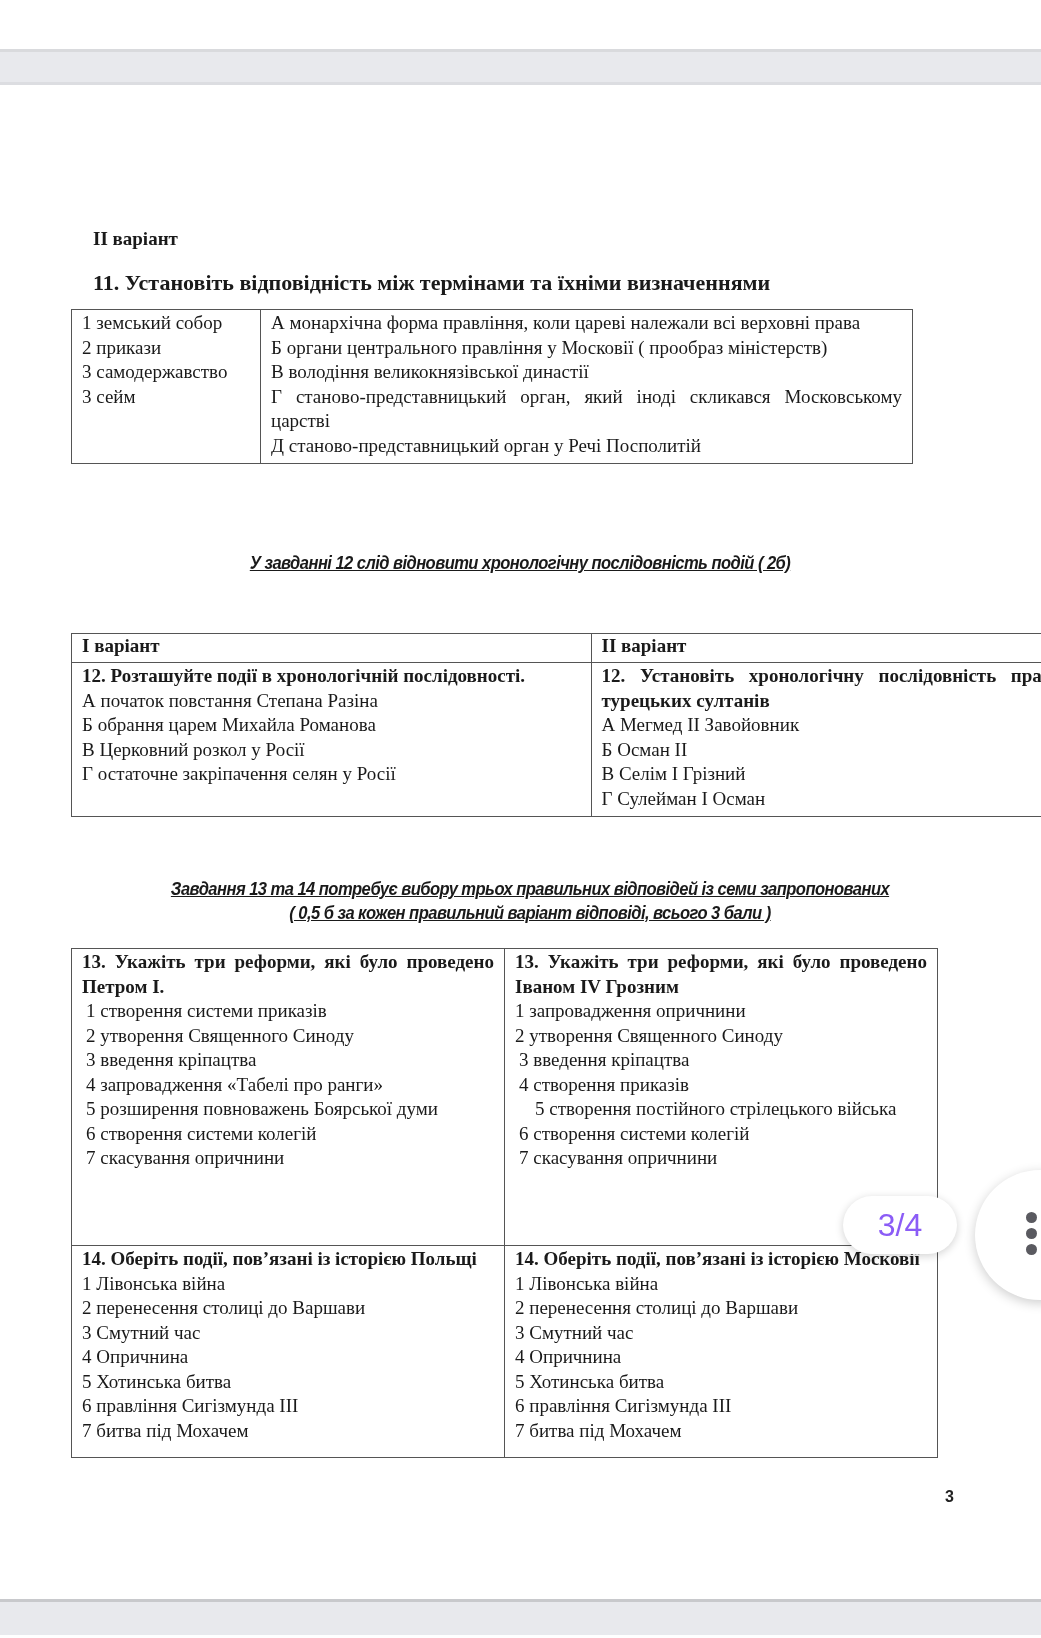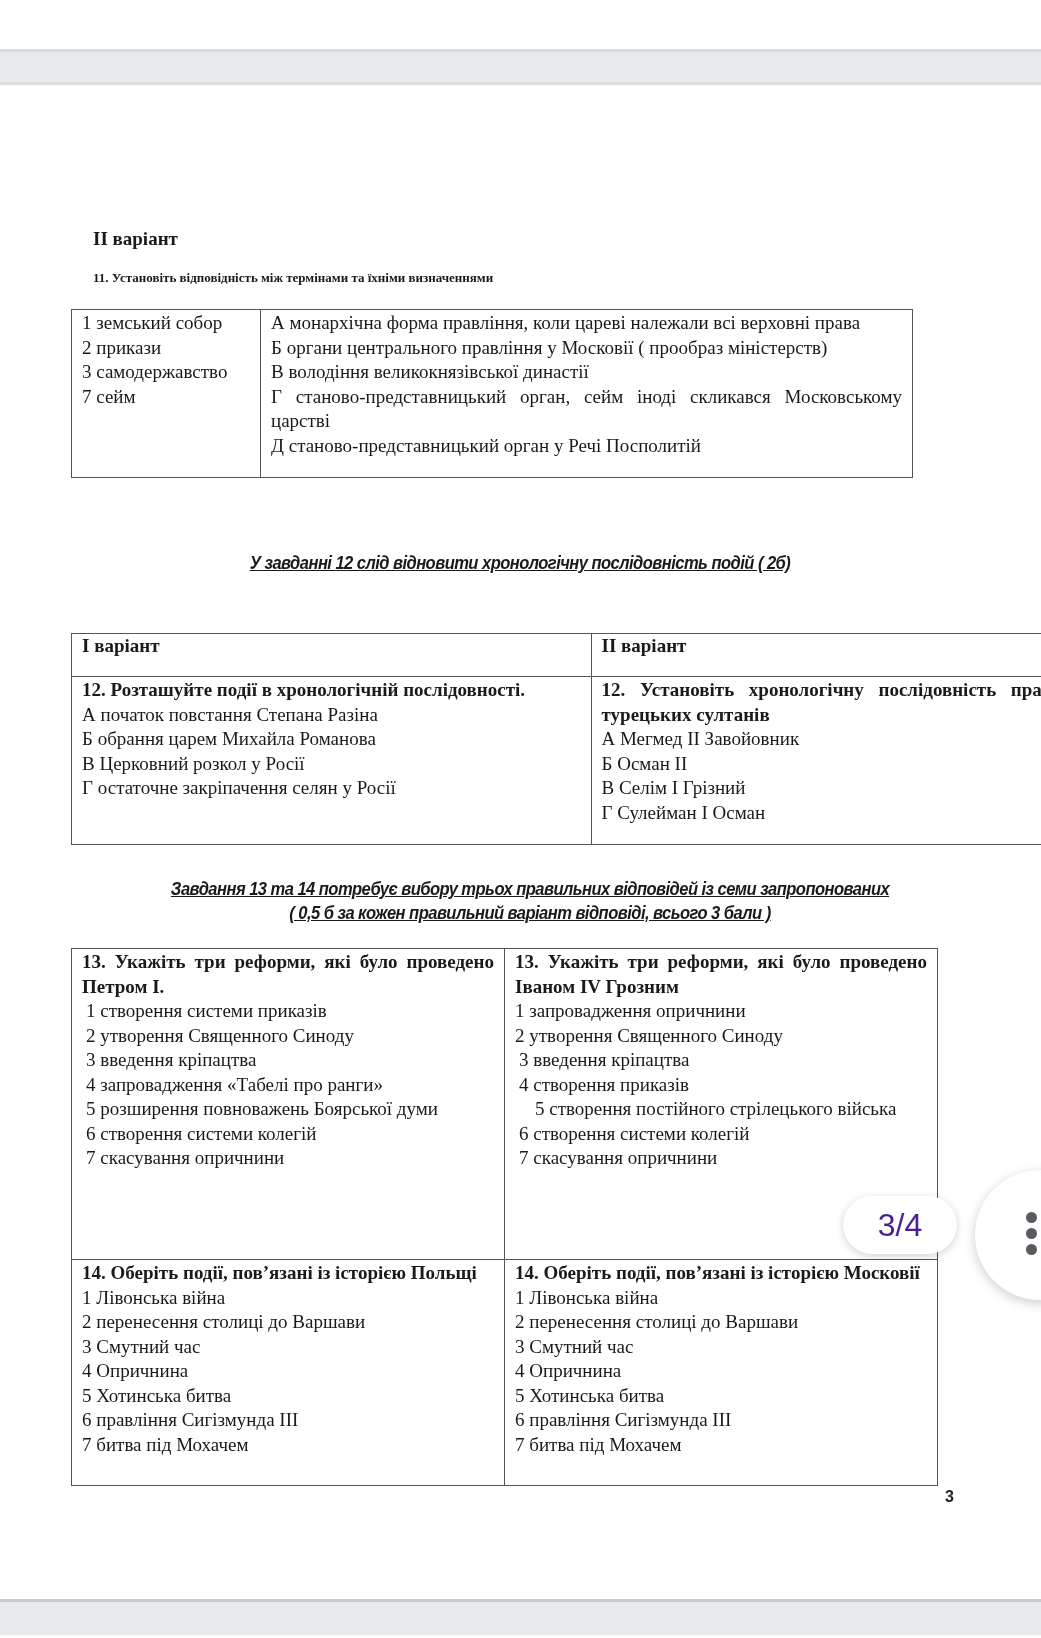--- a/index.html
+++ b/index.html
@@ -21,24 +21,24 @@
     background: #e8e9ed;
     border-top: 3px solid #c8c9cc;
     box-sizing: border-box;
   }
   .page { position: absolute; left: 0; top: 88px; width: 1041px; height: 1508px; background: #fff; }
 
   .abs { position: absolute; margin-left: 10px; }
   .bold { font-weight: bold; }
 
   .variant-heading { left: 83px; top: 228px; font-size: 19px; font-weight: bold; }
-  .q11-title { left: 83px; top: 270px; font-size: 13px; font-weight: bold; }
+  .q11-title { left: 83px; top: 270px; font-size: 22px; font-weight: bold; }
 
   table.doc { position: absolute; border-collapse: collapse; font-size: 19px; line-height: 24.5px; }
-  table.doc td { border: 1.5px solid #555; vertical-align: top; padding: 1px 10px 19px 10px; }
+  table.doc td { border: 1.5px solid #555; vertical-align: top; padding: 1px 10px 5px 10px; }
 
   .t11 { left: 71px; top: 309px; width: 842px; }
   .t11 td.terms { width: 168px; }
   .t11 td.defs { text-align: justify; }
 
   .note {
     position: absolute; font-family: "Liberation Sans", sans-serif;
     font-style: italic; font-weight: bold; text-decoration: underline;
     font-size: 18px; letter-spacing: -0.6px; transform: scaleX(0.92); transform-origin: center;
     text-align: center; color: #1a1a1a;
@@ -56,21 +56,21 @@
   .t13 tr.r13 td { height: 290px; }
   .t13 tr.r14 td { height: 205px; }
   .indent1 { padding-left: 4px; }
 
   .page-number { left: 935px; top: 1488px; font-family: "Liberation Sans", sans-serif; font-size: 16px; font-weight: bold; color: #222; }
 
   .page-indicator {
     position: absolute; left: 843px; top: 1196px; width: 114px; height: 58px;
     border-radius: 29px; background: #ffffff;
     box-shadow: 0 2px 8px rgba(0,0,0,0.18);
-    font-family: "Liberation Sans", sans-serif; font-size: 32px; color: #4c1d95;
+    font-family: "Liberation Sans", sans-serif; font-size: 32px; color: #8b5cf6;
     display: flex; align-items: center; justify-content: center; text-align: right;
   }
   .menu-fab {
     position: absolute; left: 975px; top: 1170px; width: 130px; height: 130px;
     border-radius: 65px; background: #ffffff;
     box-shadow: 0 3px 12px rgba(0,0,0,0.2);
   }
   .menu-fab .dot { position: absolute; left: 51px; width: 11px; height: 11px; border-radius: 50%; background: #5a5a60; }
 </style>
 </head>
@@ -83,27 +83,27 @@
 <div class="abs variant-heading">II варіант</div>
 <div class="abs q11-title">11. Установіть відповідність між термінами та їхніми визначеннями</div>
 
 <table class="doc t11">
   <tbody>
       <tr>
     <td class="terms">
       <div>1 земський собор</div>
       <div>2 прикази</div>
       <div>3 самодержавство</div>
-      <div>7 сейм</div>
+      <div>3 сейм</div>
     </td>
     <td class="defs">
       <div class="justify-last-left">А монархічна форма правління, коли цареві належали всі верховні права</div>
       <div class="justify-last-left">Б органи центрального правління у Московії ( прообраз міністерств)</div>
       <div>В володіння великокнязівської династії</div>
-      <div class="justify-last-left">Г становo-представницький орган, сейм іноді скликався Московському царстві</div>
+      <div class="justify-last-left">Г становo-представницький орган, який іноді скликався Московському царстві</div>
       <div>Д станово-представницький орган у Речі Посполитій</div>
     </td>
   </tr>
 </tbody>
   </table>
 
 <div class="note note12">У завданні 12 слід відновити хронологічну послідовність подій ( 2б)</div>
 
 <table class="doc t12">
   <tbody>

